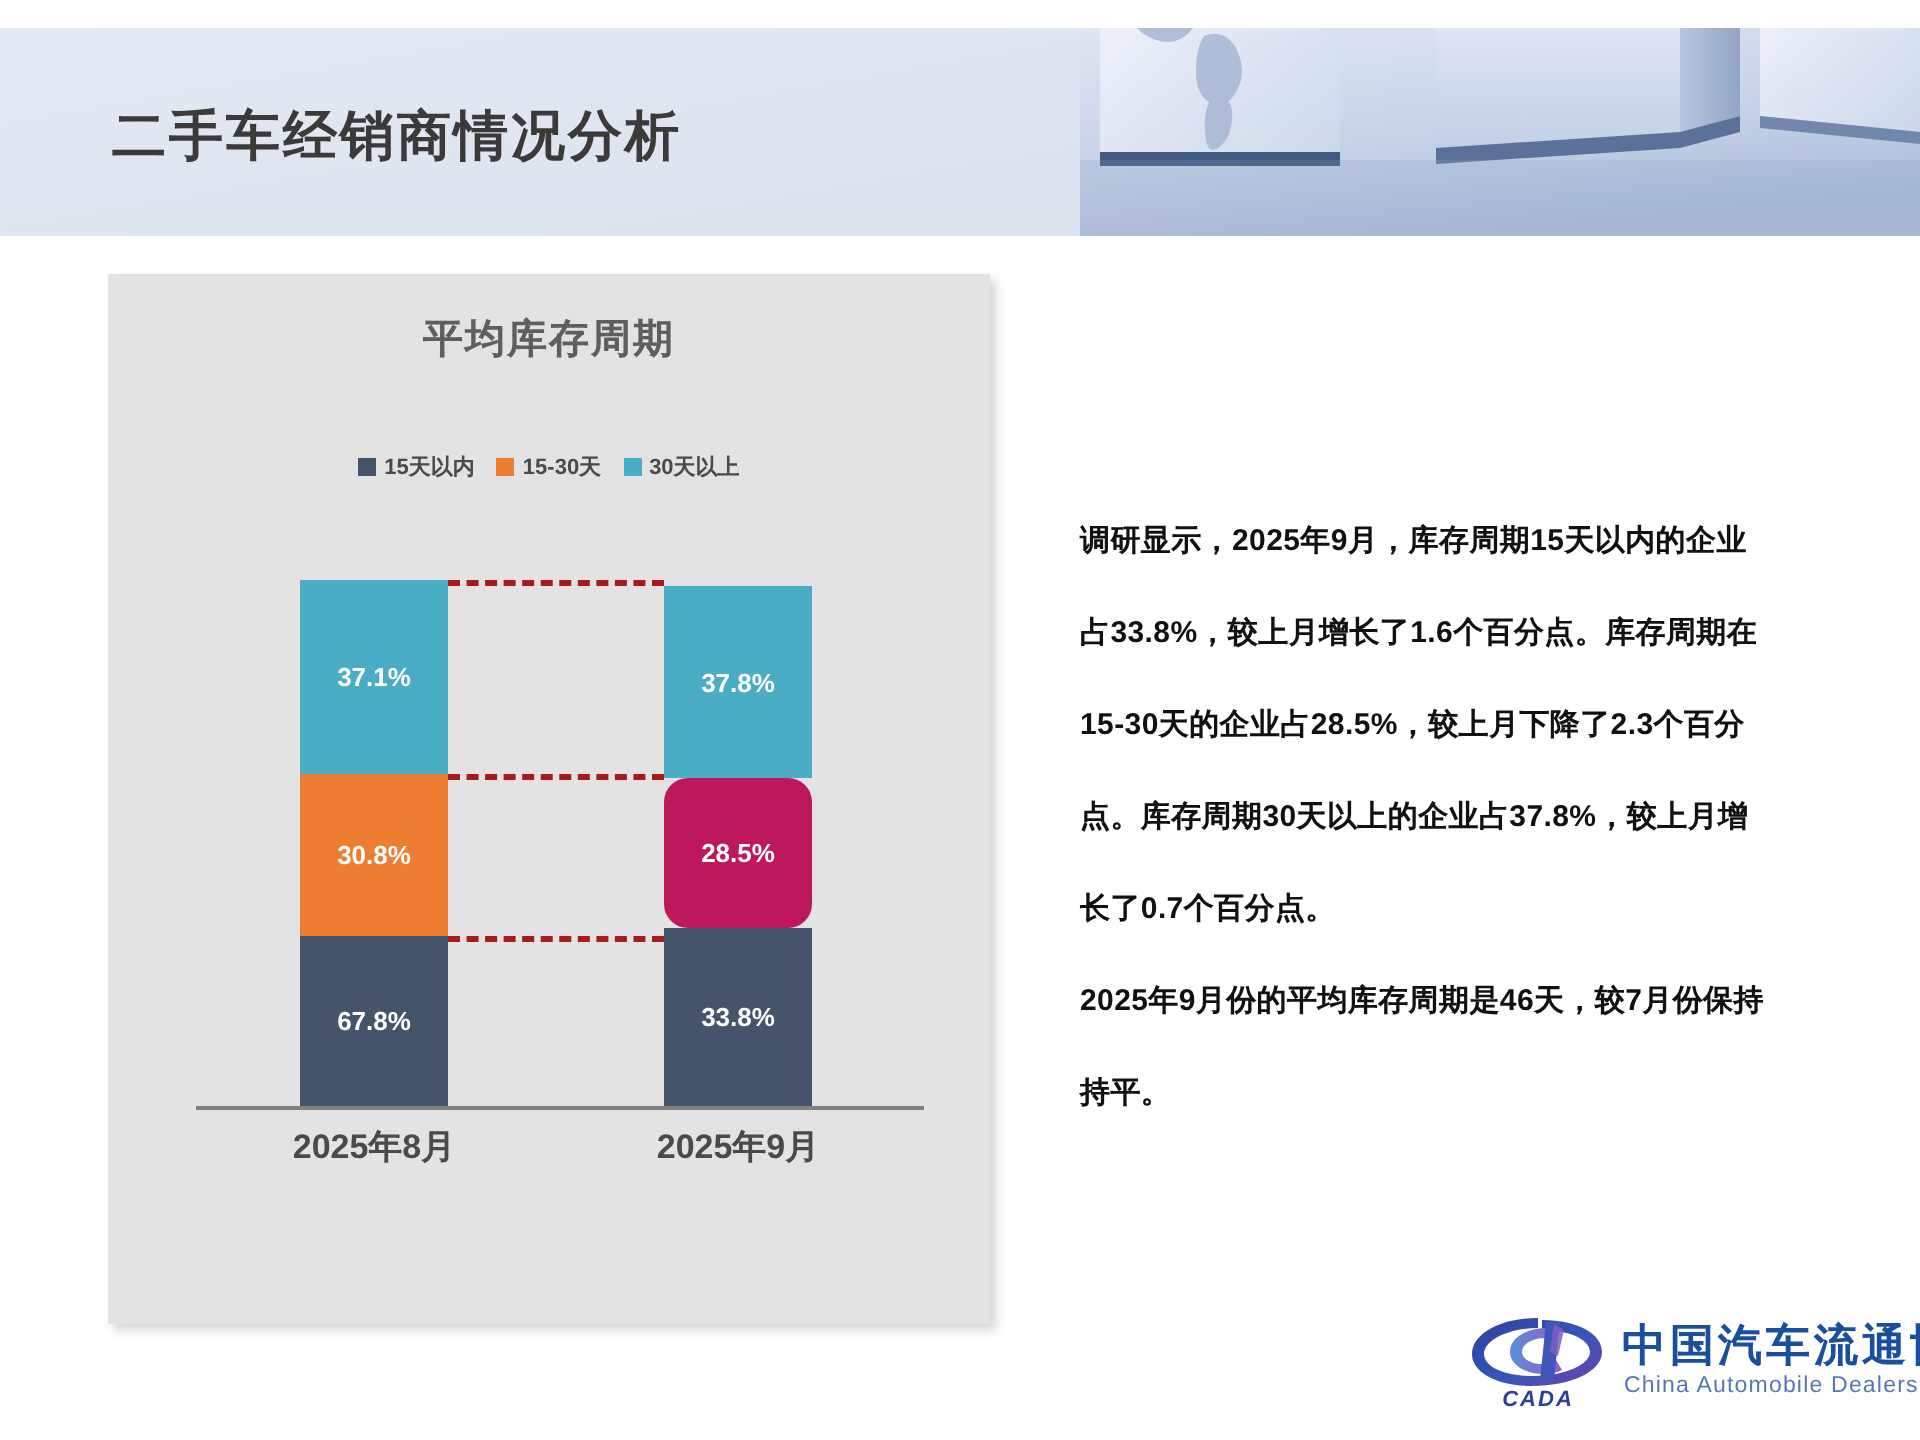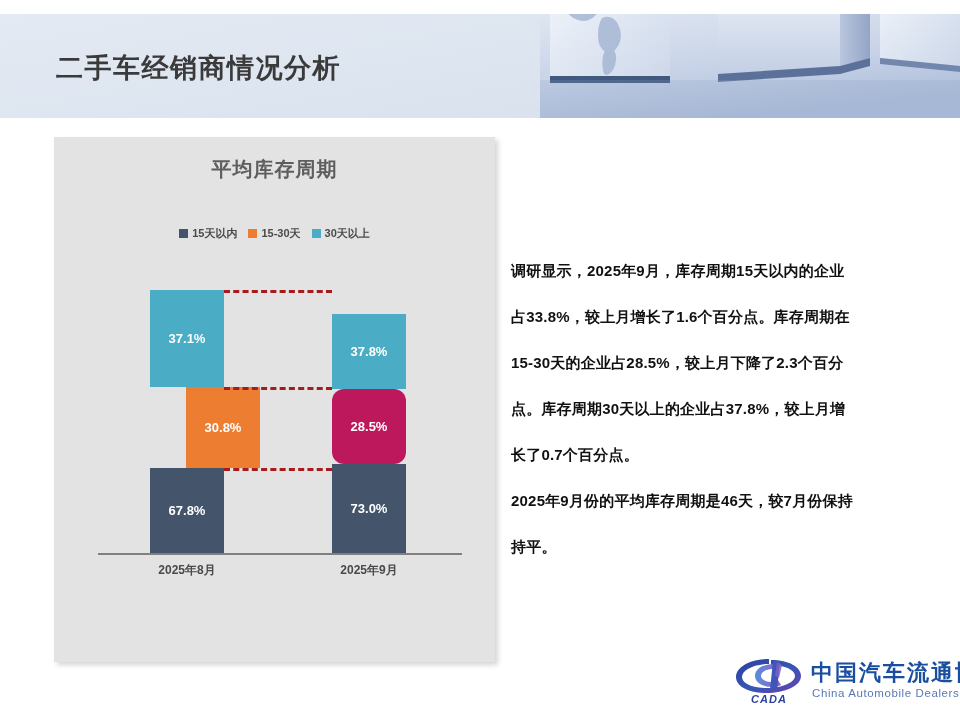--- a/index.html
+++ b/index.html
@@ -128,41 +128,41 @@
     color: #ffffff;
     font-size: 13px;
     font-weight: bold;
     box-sizing: border-box;
   }
   .cat-label {
     position: absolute;
     top: 425px;
     width: 110px;
     text-align: center;
-    font-size: 12px;
+    font-size: 17px;
     font-weight: bold;
     color: #4a4a4a;
     white-space: nowrap;
   }
   .cat-label.c0 { left: 78px; }
   .cat-label.c1 { left: 260px; }
 
   
   .connector {
     position: absolute;
     left: 170px;
     width: 108px;
     height: 0;
     border-top: 3px dashed #a61c1c;
   }
 
   
   .text-block {
     position: absolute;
-    left: 511px;
+    left: 540px;
     top: 248px;
     width: 400px;
   }
   .text-line {
     font-size: 15px;
     font-weight: bold;
     color: #111111;
     line-height: 46px;
     height: 46px;
     white-space: nowrap;
@@ -277,28 +277,28 @@
       <div class="legend-item">
         <span class="legend-swatch" style="background:#4bacc6"></span>
         <span class="legend-label">30天以上</span>
       </div>
     </div>
 
     <div class="plot">
 
       <div class="bar-group g0">
         <div class="seg s0-2" style="background: rgb(75, 172, 198); height: 97.573px;">37.1%</div>
-        <div class="seg s0-1" style="background: rgb(237, 125, 49); height: 81.004px; margin-left: 36px;">30.8%</div>
+        <div class="seg s0-1" style="background: rgb(237, 125, 49); height: 81.004px;">30.8%</div>
         <div class="seg s0-0" style="background: rgb(68, 84, 106); height: 84.686px;">67.8%</div>
       </div>
 
       <div class="bar-group g1">
-        <div class="seg s1-2" style="background: rgb(75, 172, 198); height: 75px;">37.8%</div>
+        <div class="seg s1-2" style="background: rgb(75, 172, 198); height: 96px;">37.8%</div>
         <div class="seg s1-1" style="background: #be185d; height: 74.955px; border-radius: 12px;">28.5%</div>
-        <div class="seg s1-0" style="background: rgb(68, 84, 106); height: 88.894px;">73.0%</div>
+        <div class="seg s1-0" style="background: rgb(68, 84, 106); height: 88.894px;">33.8%</div>
       </div>
 
       <div class="connector c-top" style="top: 152.737px;"></div>
       <div class="connector c-mid" style="top: 250.31px;"></div>
       <div class="connector c-bot" style="top: 331.314px;"></div>
 
       <div class="axis-line"></div>
 
       <div class="cat-label c0">2025年8月</div>
       <div class="cat-label c1">2025年9月</div>

